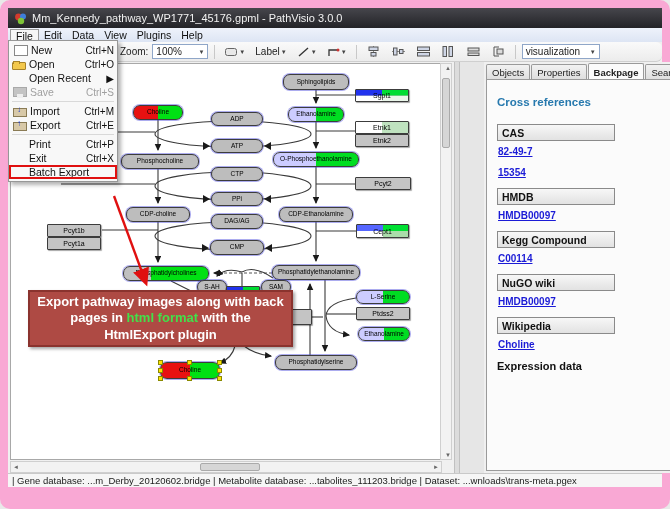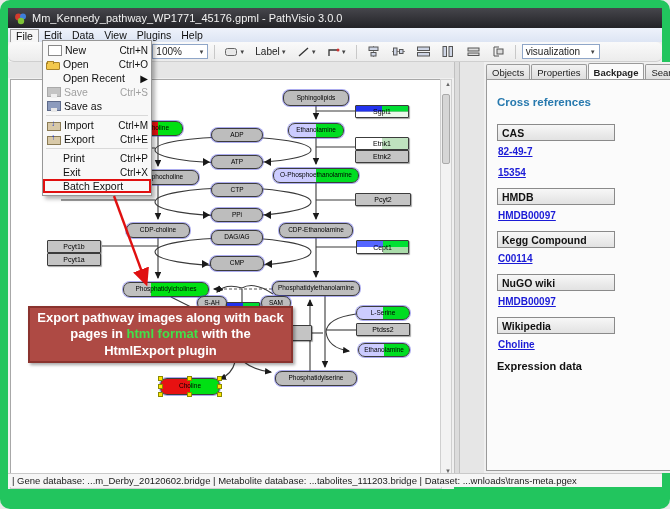--- a/index.html
+++ b/index.html
@@ -1,38 +1,38 @@
 <!DOCTYPE html>
 <html><head>
 <meta charset="utf-8">
 <style>
   html,body{margin:0;padding:0;background:#e9e9e9;font-family:"Liberation Sans",sans-serif;}
   *{box-sizing:border-box;}
-  .frame{position:relative;width:670px;height:509px;background:#22c55e;border-radius:10px;overflow:hidden;}
+  .frame{position:relative;width:670px;height:509px;background:#f9a8d4;border-radius:10px;overflow:hidden;}
   .win{position:absolute;left:8px;top:8px;width:654px;height:479px;background:#f0f0f0;}
   
   .titlebar{position:absolute;left:0;top:0;width:100%;height:20px;background:linear-gradient(#46464c,#232327);display:flex;align-items:center;padding:0 6px;gap:5px;}
   .titlebar .ttl{color:#f2f2f2;font-size:11px;white-space:nowrap;overflow:hidden;}
   
   .menubar{position:absolute;left:0;top:20px;width:100%;height:14px;background:linear-gradient(#eef2fb,#dde5f4);display:flex;align-items:center;padding-left:2px;font-size:10.5px;}
   .mbi{padding:0 5px;height:13px;line-height:13px;color:#111;}
   .mbi.open{background:#f6f6f6;border:1px solid #9a9a9a;border-bottom:none;}
   
   .toolbar{position:absolute;left:0;top:34px;width:100%;height:20px;background:linear-gradient(#fafafa,#ececec);border-bottom:1px solid #cfcfcf;display:flex;align-items:center;gap:4px;padding-left:112px;font-size:10px;color:#222;border-radius:6px;}
   .tsep{width:1px;height:14px;background:#c8c8c8;margin:0 2px;}
   .combo{display:flex;align-items:center;justify-content:space-between;background:#fff;border:1px solid #8fa6c8;height:15px;padding:0 3px;font-size:10px;}
   .combo .car{font-size:6px;color:#444;margin-left:4px;}
   .zoomsel{width:56px;}
   .vissel{width:78px;}
   .tbtn{display:flex;align-items:center;height:16px;padding:0 2px;border:1px solid transparent;}
   .tbtn .car{font-size:6px;color:#444;margin-left:1px;}
   .tico{display:inline-block;}
   
   .main{position:absolute;left:0;top:54px;width:100%;height:411px;background:#e6e6e6;}
-  .canvasbox{position:absolute;left:0;top:16px;width:446px;height:411px;background:#f0f0f0;}
+  .canvasbox{position:absolute;left:0;top:0;width:446px;height:411px;background:#f0f0f0;}
   .viewport{position:absolute;left:2px;top:1px;width:432px;height:397px;background:#fff;border:1px solid #a8a8a8;overflow:hidden;}
   .hscroll{position:absolute;left:2px;bottom:0;width:432px;height:12px;background:#f2f2f2;border:1px solid #cfcfcf;display:flex;align-items:center;justify-content:space-between;}
   .hscroll .thumb{position:absolute;left:44%;width:60px;height:8px;background:#d6d6d6;border:1px solid #aaa;border-radius:2px;}
   .vscroll{position:absolute;right:2px;top:1px;width:12px;height:397px;background:#f2f2f2;border:1px solid #cfcfcf;}
   .vscroll .thumb{position:absolute;top:14px;left:1px;width:8px;height:70px;background:#d6d6d6;border:1px solid #aaa;border-radius:2px;}
   .sarr{font-size:6px;color:#666;padding:0 2px;}
   .vscroll .sarr{position:absolute;left:2px;}
   .splitter{position:absolute;left:446px;top:0;width:6px;height:411px;background:#dcdcdc;border-left:1px solid #c0c0c0;border-right:1px solid #c0c0c0;}
   
   .pn{position:absolute;display:flex;align-items:center;justify-content:center;background:#bdbdbd;border:1px solid #3c3c3c;z-index:3;}
@@ -43,21 +43,21 @@
   .hdl{position:absolute;width:5px;height:5px;background:#ffe400;border:1px solid #8a8a00;z-index:6;}
   .h-nw{left:-3px;top:-3px}.h-n{left:50%;margin-left:-3px;top:-3px}.h-ne{right:-3px;top:-3px}
   .h-w{left:-3px;top:50%;margin-top:-3px}.h-e{right:-3px;top:50%;margin-top:-3px}
   .h-sw{left:-3px;bottom:-3px}.h-s{left:50%;margin-left:-3px;bottom:-3px}.h-se{right:-3px;bottom:-3px}
   .edges{position:absolute;left:0;top:0;z-index:1;}
   
   .callout{position:absolute;left:17px;top:226px;width:265px;height:57px;background:#ae4a44;border:2px solid #8a332e;box-shadow:2px 2px 3px rgba(0,0,0,.35);z-index:5;display:flex;flex-direction:column;align-items:center;justify-content:center;text-align:center;}
   .callout div{color:#fff;font-weight:bold;font-size:13px;line-height:1.25;}
   .callout .grn{color:#43e04a;}
   
-  .filemenu{position:absolute;left:0;top:32px;width:110px;background:#f8f8f8;border:1px solid #979797;box-shadow:3px 3px 4px rgba(0,0,0,.3);z-index:7;padding:2px 0;margin-left:34px;}
+  .filemenu{position:absolute;left:0;top:32px;width:110px;background:#f8f8f8;border:1px solid #979797;box-shadow:3px 3px 4px rgba(0,0,0,.3);z-index:7;padding:2px 0;}
   .mitem{display:flex;align-items:center;height:14px;padding:0 3px;font-size:10.5px;color:#111;}
   .mitem.dis{color:#a0a0a0;}
   .mitem.hl{outline:2px solid #e01010;outline-offset:-2px;}
   .mic{width:14px;height:12px;margin-right:3px;position:relative;flex:0 0 14px;}
   .mlbl{flex:1;white-space:nowrap;}
   .msc{font-size:10px;color:inherit;padding-left:4px;}
   .msep{height:1px;background:#d9d9d9;margin:2px 3px;}
   
   .ic-page{background:#fff;border:1px solid #888;width:9px;height:11px;margin-left:2px;}
   .ic-folder{background:#f3c84c;border:1px solid #a8832a;width:12px;height:8px;margin-top:3px;border-radius:1px;}
@@ -421,25 +421,20 @@
         <div class="mitem">
           <span class="mic "></span>
           <span class="mlbl">Open Recent</span>
           <span class="msc">▶</span>
         </div>
         <div class="mitem dis">
           <span class="mic ic-disk gray"></span>
           <span class="mlbl">Save</span>
           <span class="msc">Ctrl+S</span>
         </div>
-        <div class="mitem">
-          <span class="mic ic-disk"></span>
-          <span class="mlbl">Save as</span>
-          <span class="msc"></span>
-        </div>
         <div class="msep"></div>
         <div class="mitem">
           <span class="mic ic-imp"></span>
           <span class="mlbl">Import</span>
           <span class="msc">Ctrl+M</span>
         </div>
         <div class="mitem">
           <span class="mic ic-exp"></span>
           <span class="mlbl">Export</span>
           <span class="msc">Ctrl+E</span>

